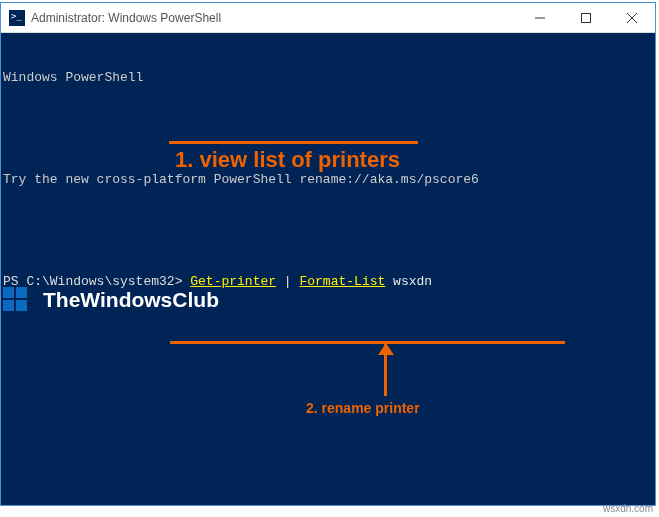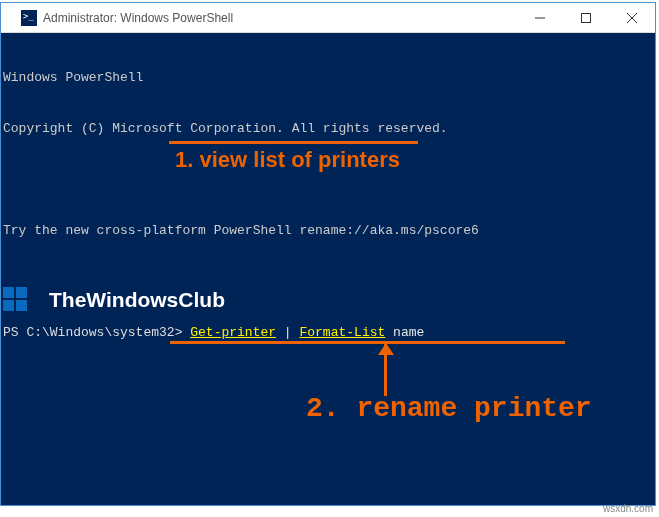--- a/index.html
+++ b/index.html
@@ -18,21 +18,20 @@
       width: 656px;
       border: 1px solid #4a90d6;
     }
     .titlebar {
       background: #fff;
       height: 30px;
       display: flex;
       align-items: center;
       border-bottom: 1px solid #ddd;
       font-family: 'Segoe UI', Tahoma, sans-serif;
-      padding-left: 12px;
     }
     .titlebar .icon {
       width: 16px;
       height: 16px;
       margin: 0 6px 0 8px;
       background: #012456;
       position: relative;
     }
     .titlebar .icon::after {
       content: ">_";
@@ -86,21 +85,21 @@
       font-family: 'Segoe UI', Arial, sans-serif;
       font-size: 22px;
       font-weight: 600;
       margin-left: 24px;
     }
     .logo-block {
       position: absolute;
       top: 254px; left: 2px;
       display: flex;
       align-items: center;
-      gap: 22px;
+      gap: 16px;
     }
     .logo-sq {
       width: 24px; height: 24px;
       display: grid;
       grid-template-columns: 1fr 1fr;
       grid-template-rows: 1fr 1fr;
       gap: 2px;
     }
     .logo-sq div { background: #0a6abf; }
     .logo-text {
@@ -126,22 +125,22 @@
       top: 310px; left: 377px;
       width: 0; height: 0;
       border-left: 8px solid transparent;
       border-right: 8px solid transparent;
       border-bottom: 12px solid #ef6200;
     }
     .annotation2 {
       position: absolute;
       top: 367px; left: 305px;
       color: #ef6200;
-      font-family: Liberation Mono, monospace;
-      font-size: 28px;
+      font-family: Liberation Sans, sans-serif;
+      font-size: 14px;
       font-weight: 600;
     }
     .watermark {
       position: absolute;
       bottom: 3px; right: 6px;
       font-family: Arial, sans-serif;
       font-size: 10px;
       color: #888;
       margin-left: 24px;
     }
@@ -169,25 +168,24 @@
         <svg viewBox="0 0 10 10">
             <line x1="0" y1="0" x2="10" y2="10" stroke="#333" stroke-width="1"></line>
             <line x1="10" y1="0" x2="0" y2="10" stroke="#333" stroke-width="1"></line>
           </svg>
       </div>
     </div>
   </div>
 
   <div class="terminal">
     <div class="line">Windows PowerShell</div>
-    <div class="line">Copyright (C) Microsoft Corporation. All rights reserved.</div>
     <div class="spacer"></div>
     <div class="line">Try the new cross-platform PowerShell rename://aka.ms/pscore6</div>
     <div class="spacer"></div>
-    <div class="line"><span class="prompt">PS C:\Windows\system32&gt; </span><span class="cmd-yellow">Get-printer</span><span class="cmd-white"> | </span><span class="cmd-yellow">Format-List</span><span class="cmd-white"> name</span></div>
+    <div class="line"><span class="prompt">PS C:\Windows\system32&gt; </span><span class="cmd-yellow">Get-printer</span><span class="cmd-white"> | </span><span class="cmd-yellow">Format-List</span><span class="cmd-white"> wsxdn</span></div>
     <div class="spacer"></div>
     <div class="spacer"></div>
     
     
     
     
     
     
     
     

